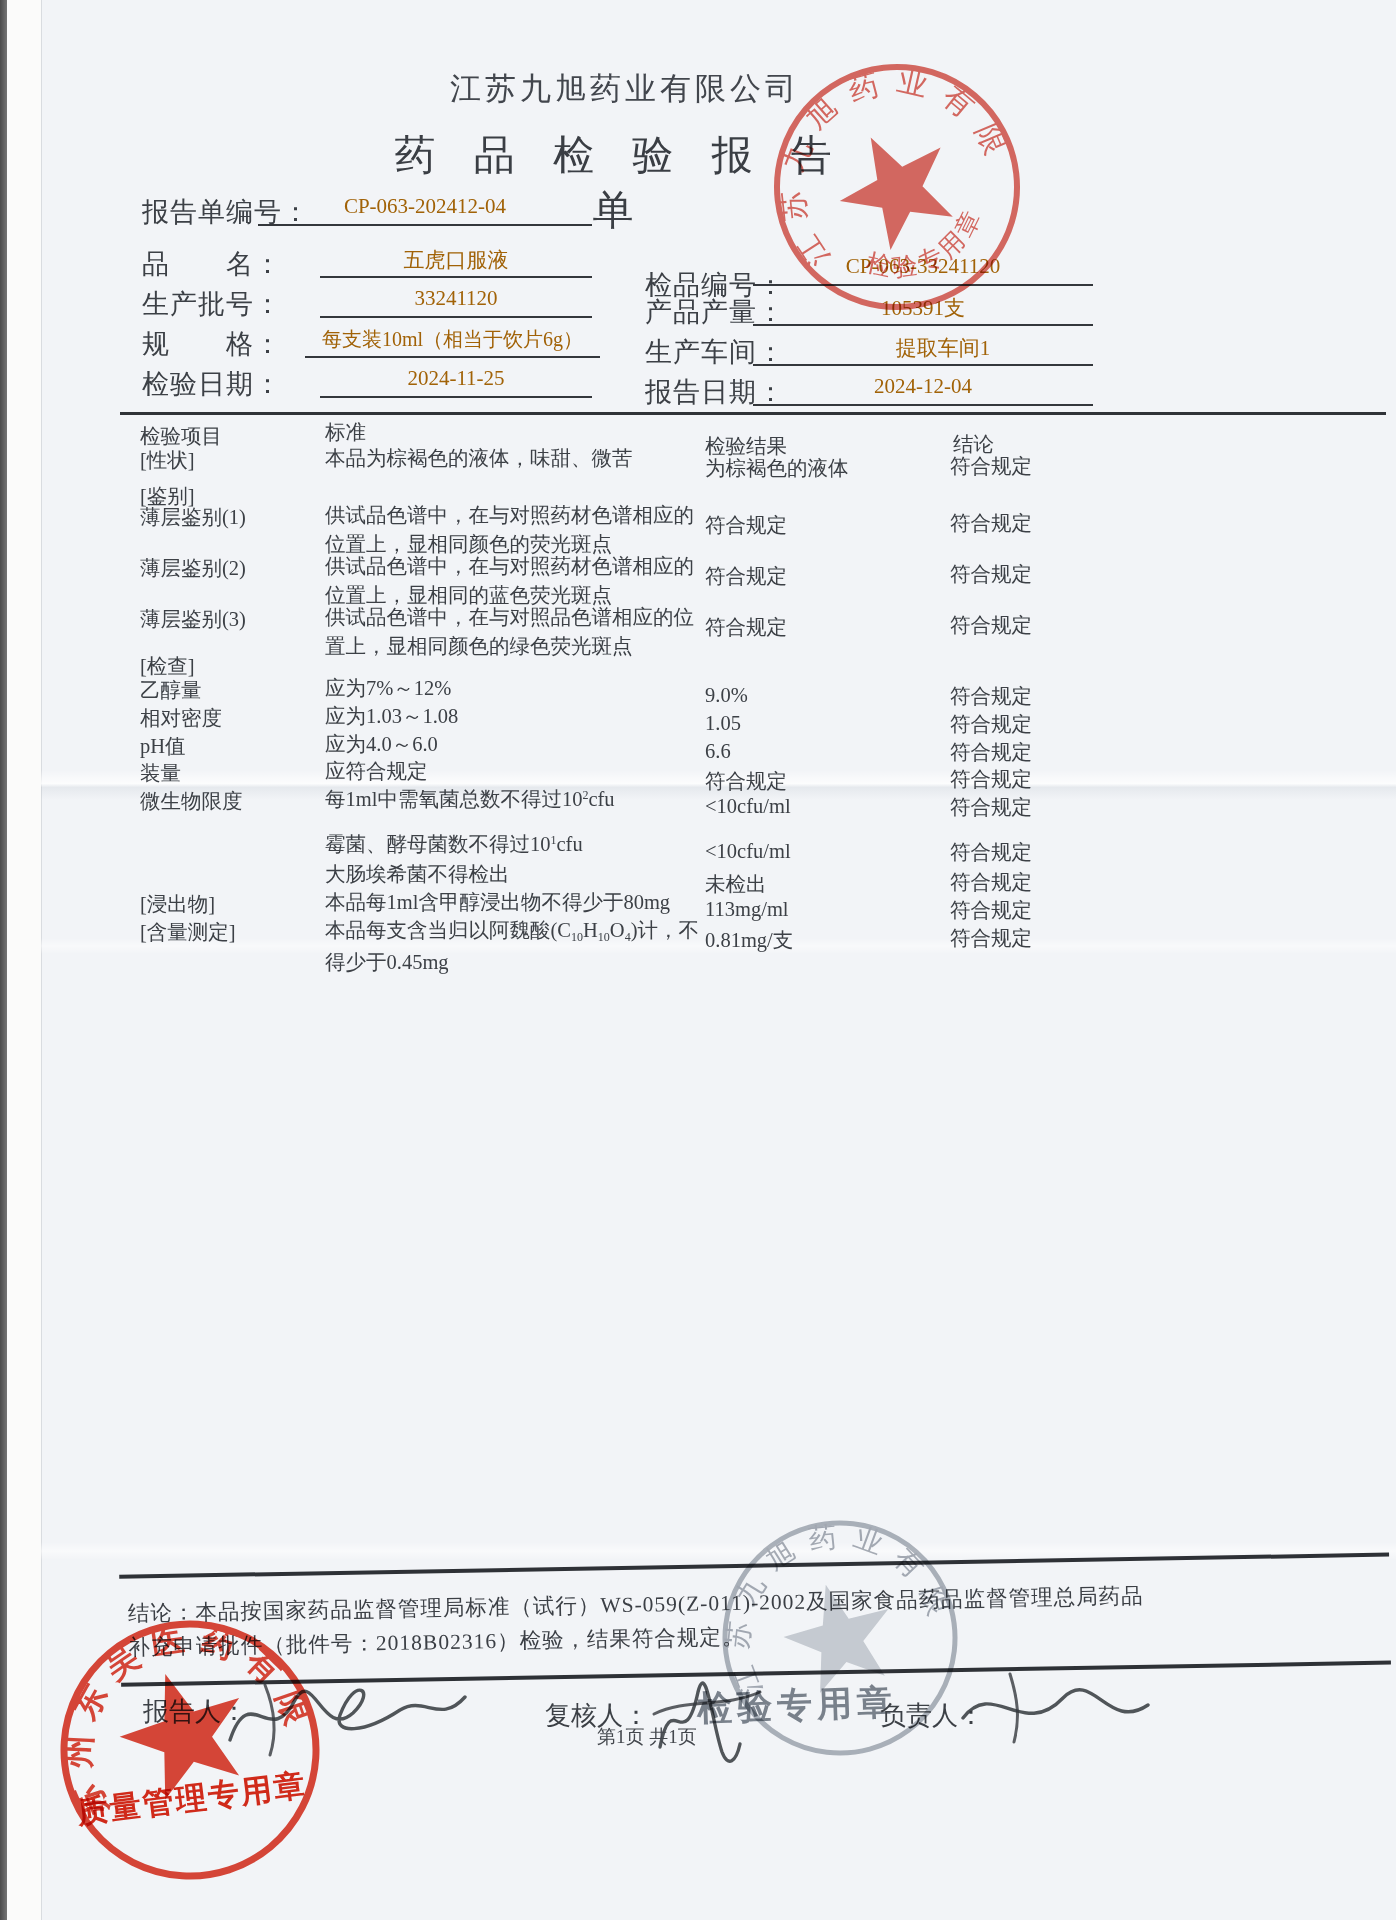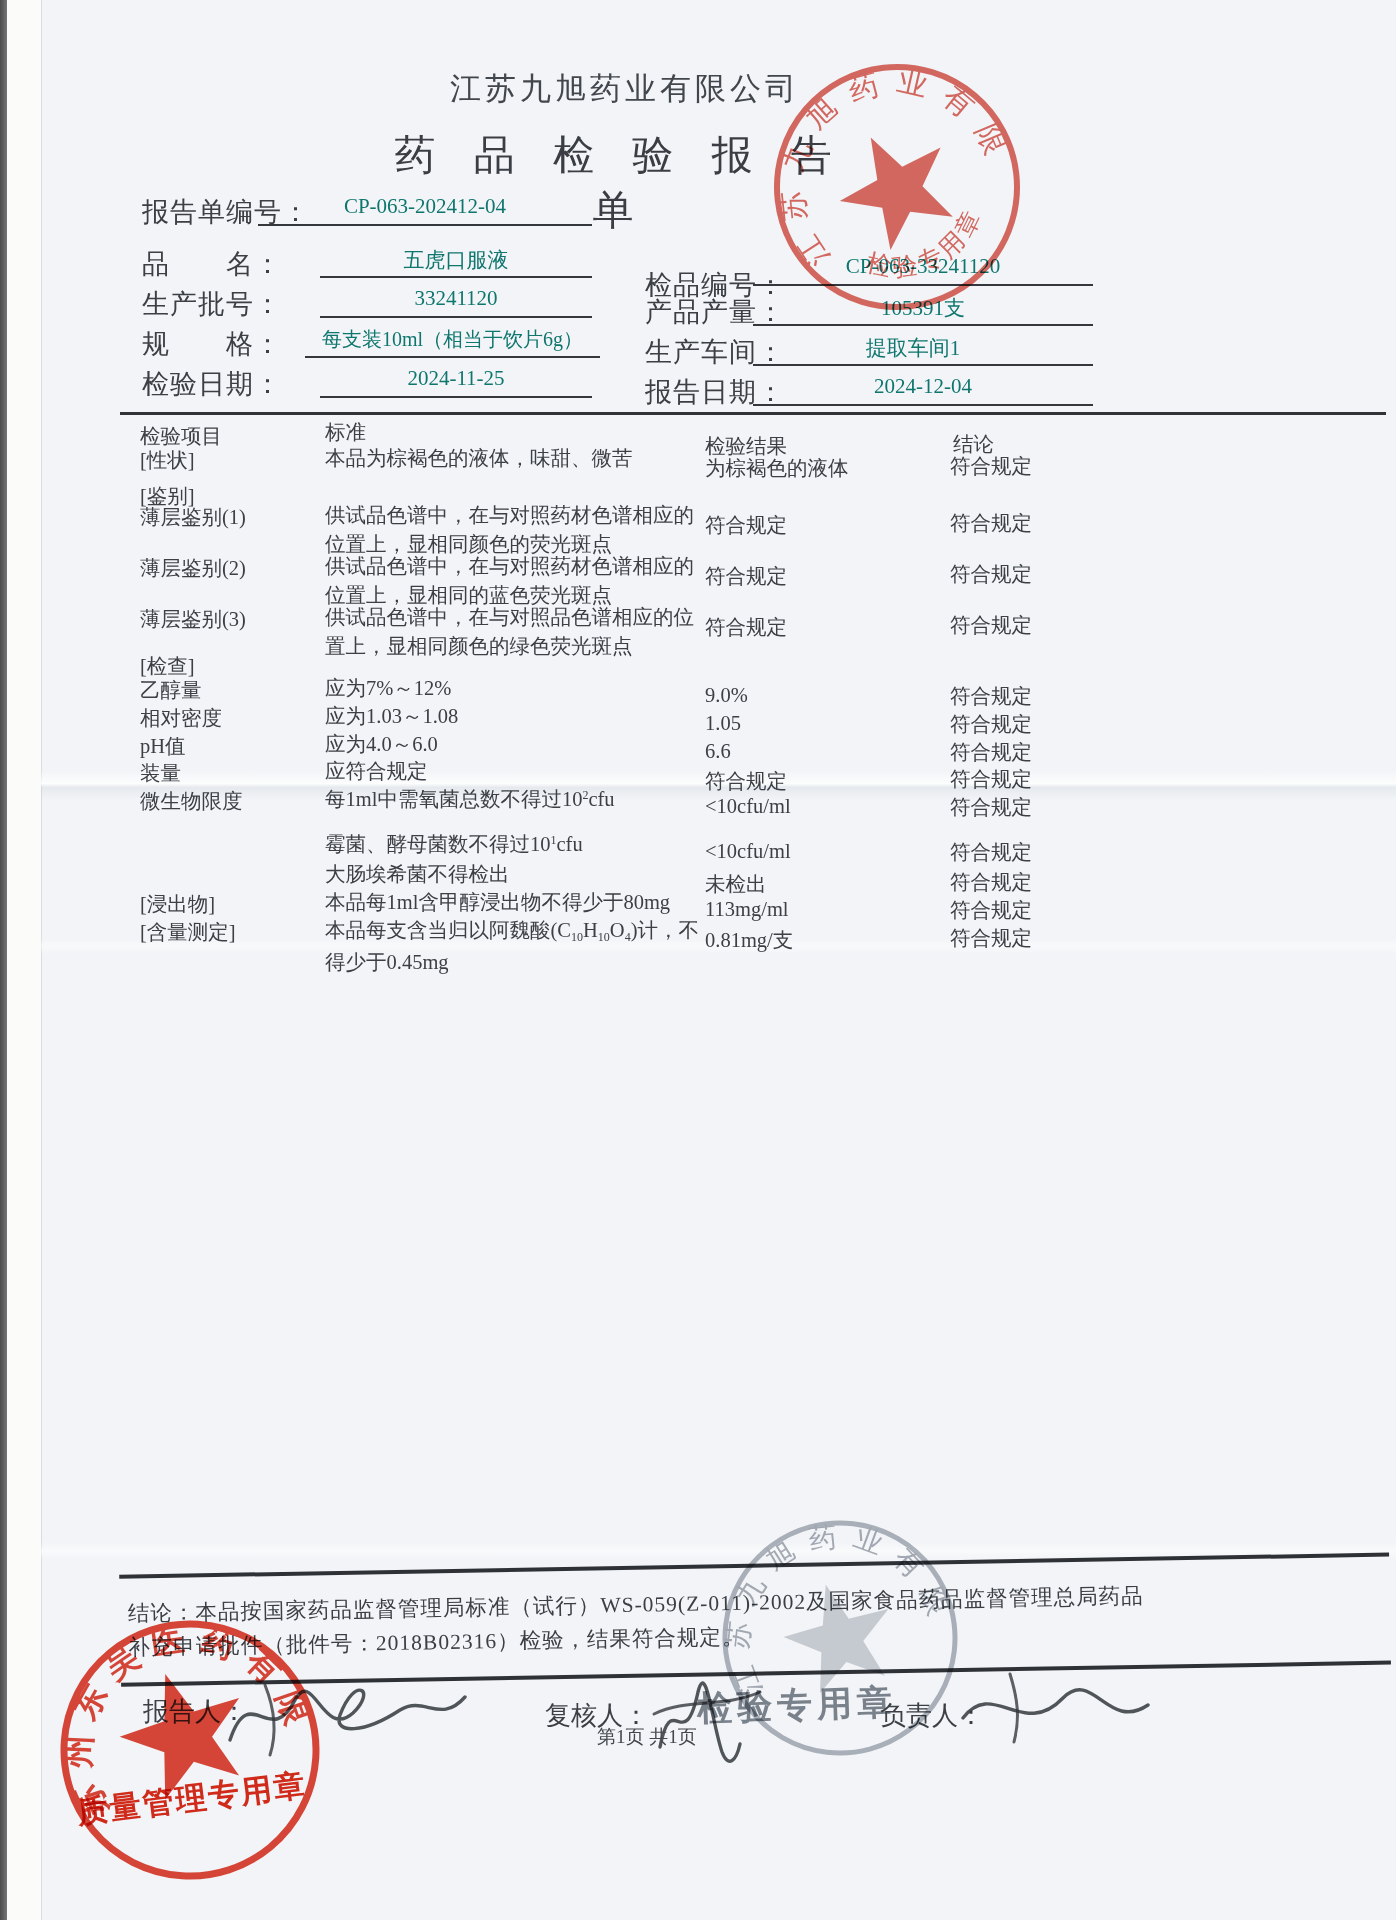--- a/index.html
+++ b/index.html
@@ -15,21 +15,21 @@
   .edge-light{left:7px;top:0;width:34px;height:1920px;background:#fbfbfa;border-right:1px solid #d9dce0;}
   .crease{left:41px;width:1355px;pointer-events:none;}
   .crease.c1{top:770px;height:30px;background:linear-gradient(180deg,rgba(255,255,255,0),rgba(255,255,255,.8) 45%,rgba(185,194,203,.22) 58%,rgba(255,255,255,0));}
   .crease.c2{top:938px;height:16px;background:linear-gradient(180deg,rgba(255,255,255,0),rgba(255,255,255,.5),rgba(255,255,255,0));}
   .crease.c3{top:1542px;height:18px;background:linear-gradient(180deg,rgba(255,255,255,0),rgba(255,255,255,.55),rgba(255,255,255,0));}
   
   .company{left:430px;top:68px;width:390px;text-align:center;font-size:31px;letter-spacing:4px;color:#42464d;}
   .doc-title{left:370px;top:128px;width:500px;text-align:center;font-size:41px;letter-spacing:14px;color:#3a3e44;}
   
   .lbl{font-size:27px;letter-spacing:1px;color:#3c4046;}
-  .val{font-size:21px;text-align:center;color:#0f766e;}
+  .val{font-size:21px;text-align:center;color:#a16207;}
   .ul{height:2px;background:#34373c;}
   .hr1{left:120px;top:412px;width:1266px;height:3px;background:#303338;}
   
   .trow{position:absolute;left:0;width:1396px;height:0;font-size:20.5px;}
   .trow .ci{position:absolute;left:140px;top:0;white-space:nowrap;}
   .trow .cs{position:absolute;left:325px;top:-2px;width:374px;line-height:29px;}
   .trow .cr{position:absolute;left:705px;top:8px;width:235px;}
   .trow .cc{position:absolute;left:950px;top:6px;}
   .thead .ci{top:4px;} .thead .cs{top:0;} .thead .cr{top:14px;} .thead .cc{top:12px;left:953px;}
   .sup{font-size:12px;position:relative;top:-7px;}
@@ -76,21 +76,21 @@
 
 <div class="abs lbl" style="left:645px;top:294px;">产品产量：</div>
 <div class="abs val" style="left:753px;top:294px;width:340px;">105391支</div>
 <div class="abs ul" style="left:753px;top:324px;width:340px;"></div>
 
 <div class="abs lbl" style="left:142px;top:326px;">规　　格：</div>
 <div class="abs val" style="left:300px;top:326px;width:305px;font-size:20px;">每支装10ml（相当于饮片6g）</div>
 <div class="abs ul" style="left:305px;top:356px;width:295px;"></div>
 
 <div class="abs lbl" style="left:645px;top:334px;">生产车间：</div>
-<div class="abs val" style="left:743px;top:334px;width:340px;">提取车间1</div>
+<div class="abs val" style="left:773px;top:334px;width:340px;">提取车间1</div>
 <div class="abs ul" style="left:753px;top:364px;width:340px;"></div>
 
 <div class="abs lbl" style="left:142px;top:366px;">检验日期：</div>
 <div class="abs val" style="left:320px;top:366px;width:272px;">2024-11-25</div>
 <div class="abs ul" style="left:320px;top:396px;width:272px;"></div>
 
 <div class="abs lbl" style="left:645px;top:374px;">报告日期：</div>
 <div class="abs val" style="left:753px;top:374px;width:340px;">2024-12-04</div>
 <div class="abs ul" style="left:753px;top:404px;width:340px;"></div>
 

